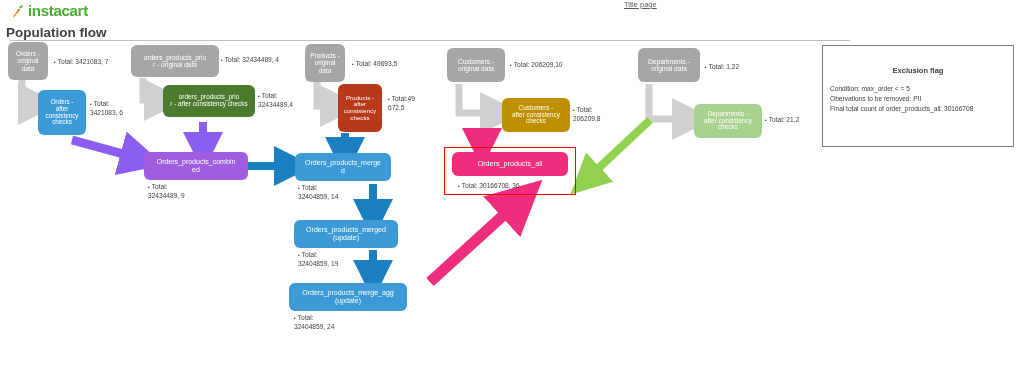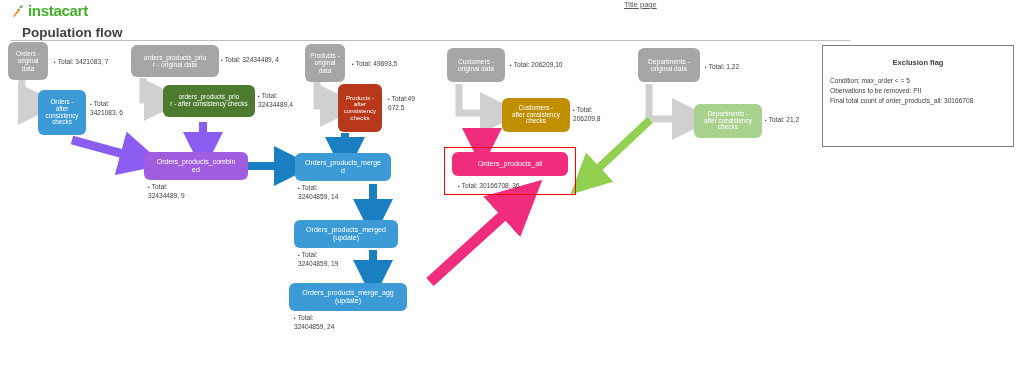--- a/index.html
+++ b/index.html
@@ -30,21 +30,21 @@
     text-align: right;
   }
   .logo-text {
     font-size: 15px;
     font-weight: bold;
     color: #43b02a;
     letter-spacing: -0.3px;
   }
   .page-title {
     position: absolute;
-    left: 22px;
+    left: 6px;
     top: 25px;
     font-size: 13.5px;
     font-weight: bold;
     color: #404040;
   }
   .title-rule {
     position: absolute;
     left: 10px;
     top: 40px;
     width: 840px;
@@ -118,21 +118,21 @@
     height: 102px;
     border: 1px solid #7f7f7f;
     background: #ffffff;
     box-sizing: border-box;
   }
   .excl-title {
     text-align: center;
     font-size: 7.5px;
     font-weight: bold;
     color: #404040;
-    margin-top: 12px;
+    margin-top: 20px;
   }
   .excl-lines {
     margin: 9px 0 0 7px;
     font-size: 6.6px;
     color: #404040;
     line-height: 1.55;
   }
 
   
   .highlight-frame {

